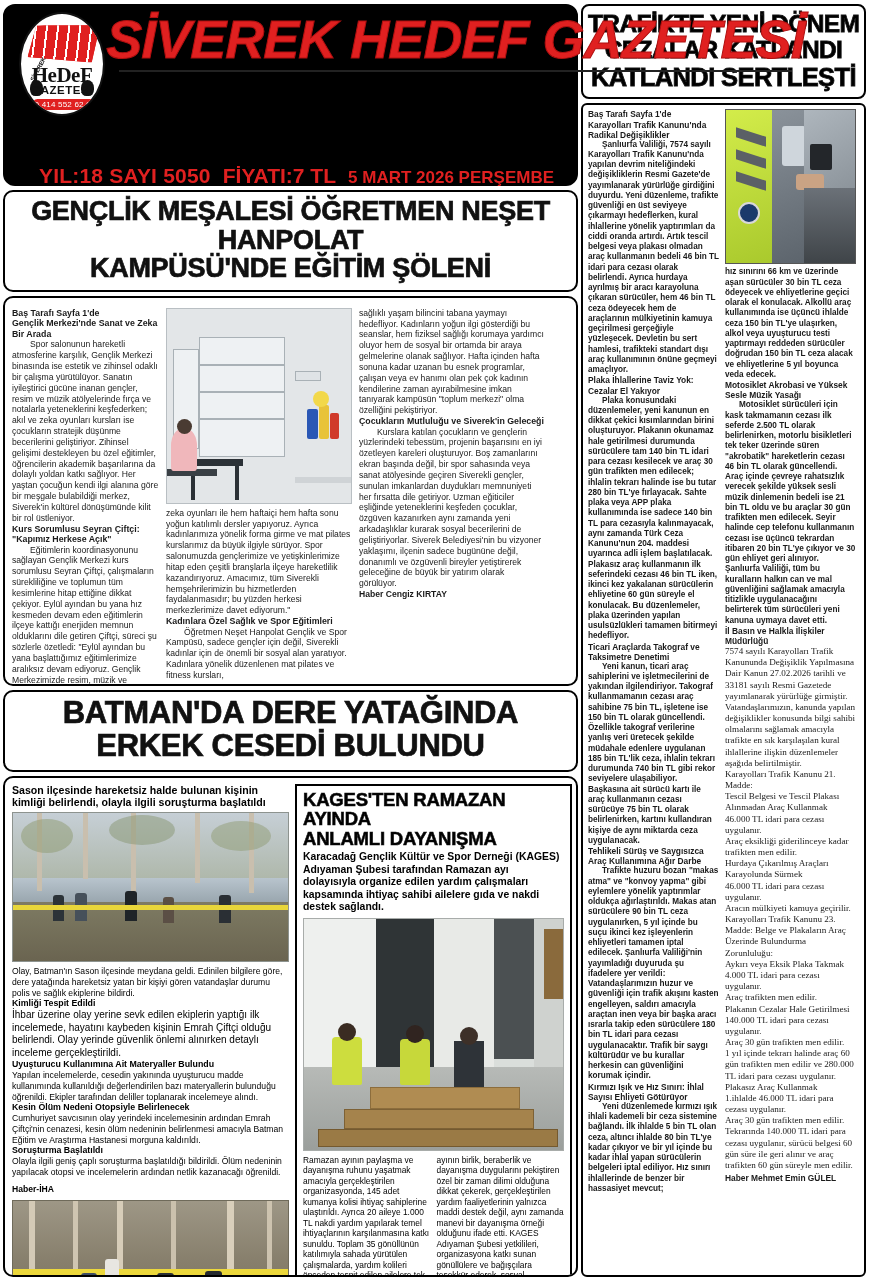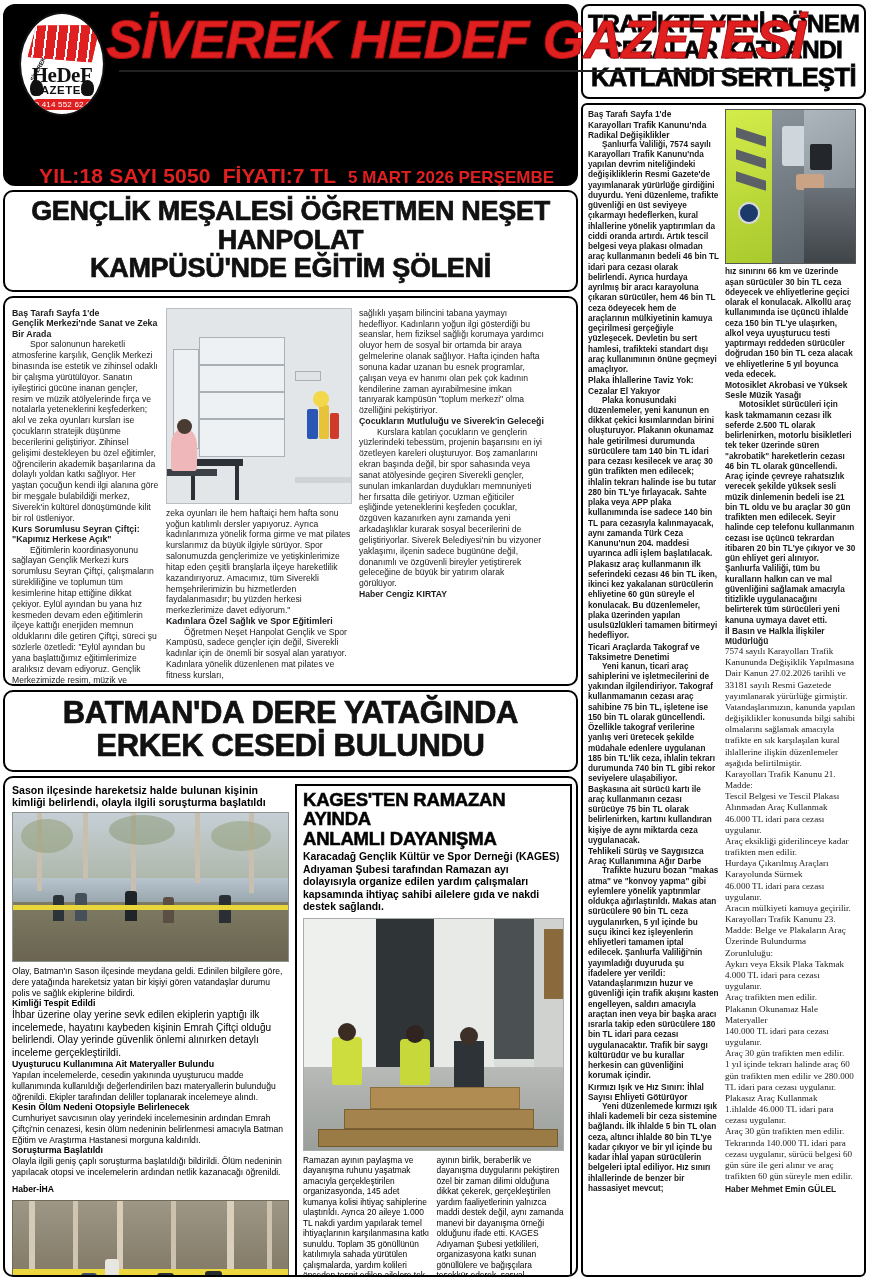--- a/index.html
+++ b/index.html
@@ -542,21 +542,21 @@
           <div class="r-serif">Tescil Belgesi ve Tescil Plakası Alınmadan Araç Kullanmak</div>
           <div class="r-serif">46.000 TL idari para cezası uygulanır.</div>
           <div class="r-serif">Araç eksikliği giderilinceye kadar trafikten men edilir.</div>
           <div class="r-serif">Hurdaya Çıkarılmış Araçları Karayolunda Sürmek</div>
           <div class="r-serif">46.000 TL idari para cezası uygulanır.</div>
           <div class="r-serif">Aracın mülkiyeti kamuya geçirilir.</div>
           <div class="r-serif">Karayolları Trafik Kanunu 23. Madde: Belge ve Plakaların Araç Üzerinde Bulundurma Zorunluluğu:</div>
           <div class="r-serif">Aykırı veya Eksik Plaka Takmak</div>
           <div class="r-serif">4.000 TL idari para cezası uygulanır.</div>
           <div class="r-serif">Araç trafikten men edilir.</div>
-          <div class="r-serif">Plakanın Okunamaz Hale Materyaller</div>
+          <div class="r-serif">Plakanın Cezalar Hale Getirilmesi</div>
           <div class="r-serif">140.000 TL idari para cezası uygulanır.</div>
           <div class="r-serif">Araç 30 gün trafikten men edilir.</div>
           <div class="r-serif">1 yıl içinde tekrarı halinde araç 60 gün trafikten men edilir ve 280.000 TL idari para cezası uygulanır.</div>
           <div class="r-serif">Plakasız Araç Kullanmak</div>
           <div class="r-serif">1.ihlalde 46.000 TL idari para cezası uygulanır.</div>
           <div class="r-serif">Araç 30 gün trafikten men edilir.</div>
           <div class="r-serif">Tekrarında 140.000 TL idari para cezası uygulanır, sürücü belgesi 60 gün süre ile geri alınır ve araç trafikten 60 gün süreyle men edilir.</div>
           <div class="r-serif"></div>
           <div class="r-subhead" style="margin-top:2px;">Haber Mehmet Emin GÜLEL</div>
         </div>

